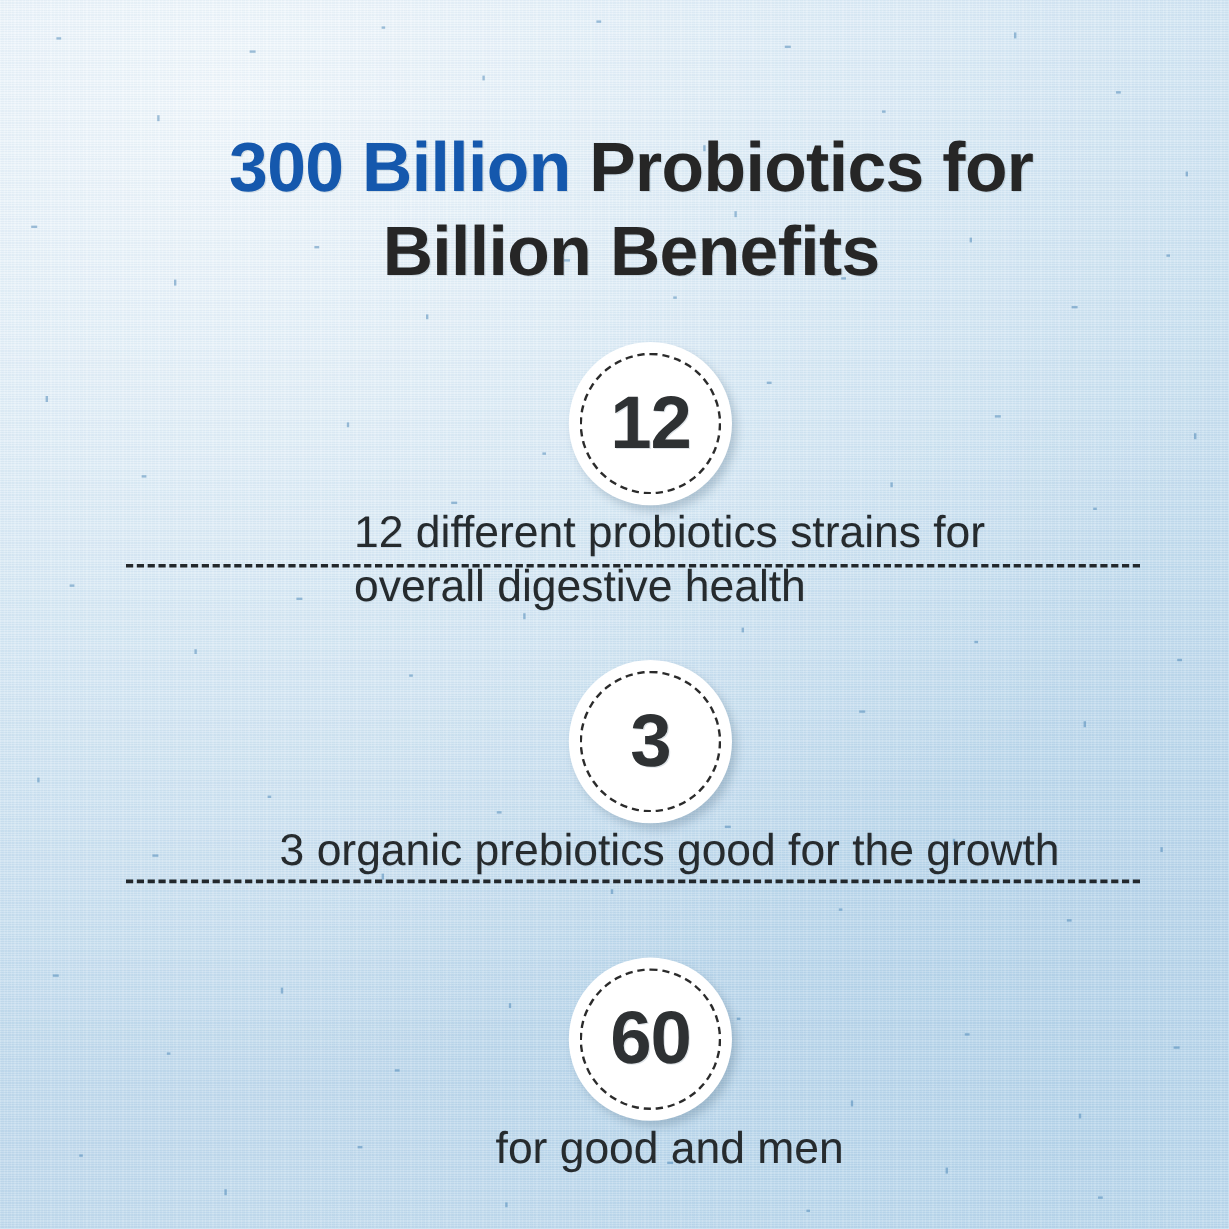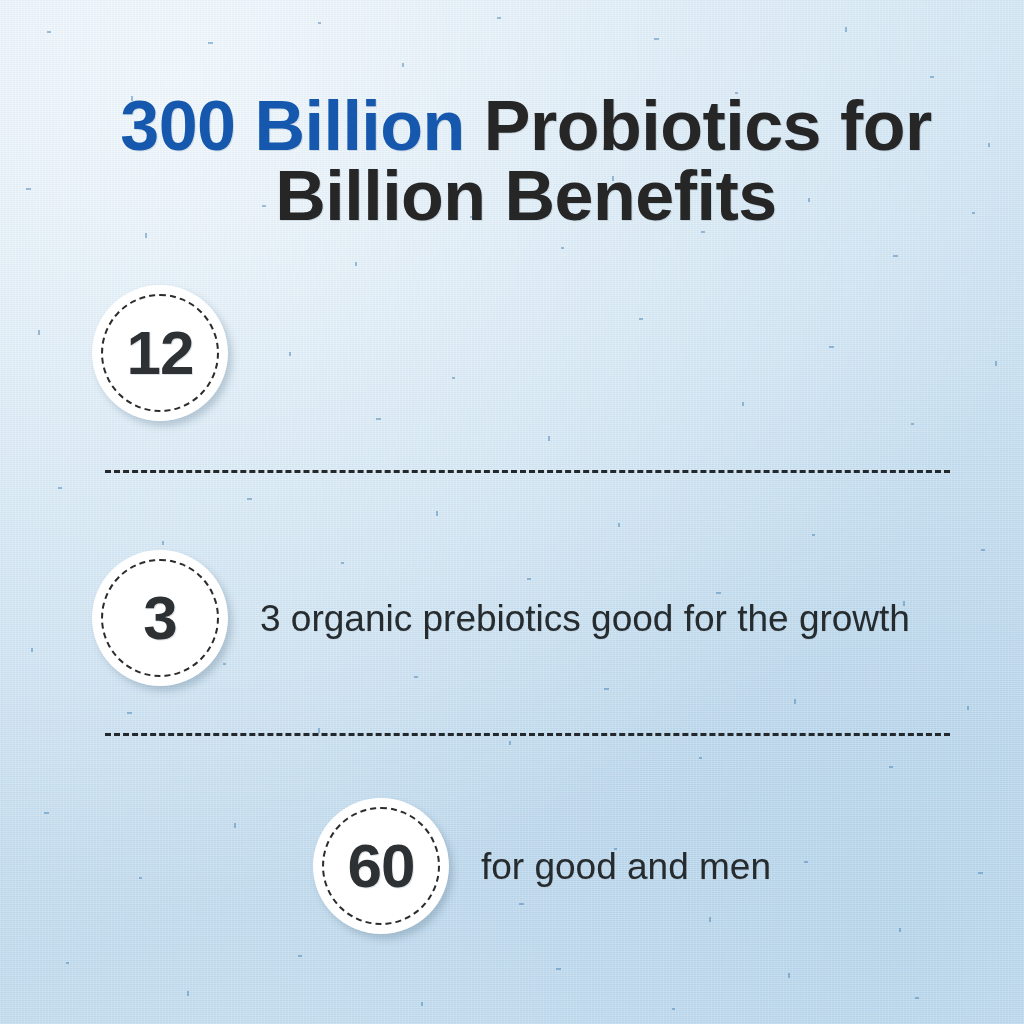--- a/index.html
+++ b/index.html
@@ -50,45 +50,46 @@
     position: absolute;
     inset: 0;
     pointer-events: none;
     opacity: 0.85;
   }
 
   
   .headline {
     position: absolute;
     left: 86px;
-    top: 44px;
+    top: 66px;
     width: 880px;
     font-family: "Liberation Sans Narrow", "Liberation Sans", sans-serif;
     font-weight: 700;
-    font-size: 70px;
+    font-size: 58px;
     line-height: 70px;
     letter-spacing: -0.5px;
     color: #262626;
     text-align: center;
     text-shadow: 1px 1px 0 rgba(90,115,135,0.18);
   }
   .headline .hl-accent {
     color: #1558ad;
   }
   .headline .hl-line2 {
     display: block;
   }
 
   
   .feature-row {
     position: absolute;
     display: flex;
     align-items: center;
     left: 92px;
     width: 900px;
+    flex-direction: column;
   }
   .feature-row.row-0 { top: 285px; }
   .feature-row.row-1 { top: 550px; }
   .feature-row.row-2 { top: 798px; justify-content: center; }
 
   .badge {
     position: relative;
     flex: 0 0 auto;
     width: 136px;
     height: 136px;
@@ -234,20 +235,24 @@
   <h1 class="headline">
     <span class="hl-accent">300 Billion</span><span> Probiotics for</span>
     <span class="hl-line2">Billion Benefits</span>
   </h1>
 
   <div class="feature-row row-0">
     <div class="badge">
       <span class="badge-ring"></span>
       <span class="badge-number">12</span>
     </div>
+    <div class="feature-text">
+      <span class="tline">12 different probiotics strains for</span>
+      <span class="tline">overall digestive health</span>
+    </div>
   </div>
 
   <div class="divider div-0"></div>
 
   <div class="feature-row row-1">
     <div class="badge size-3">
       <span class="badge-ring"></span>
       <span class="badge-number">3</span>
     </div>
     <div class="feature-text">

